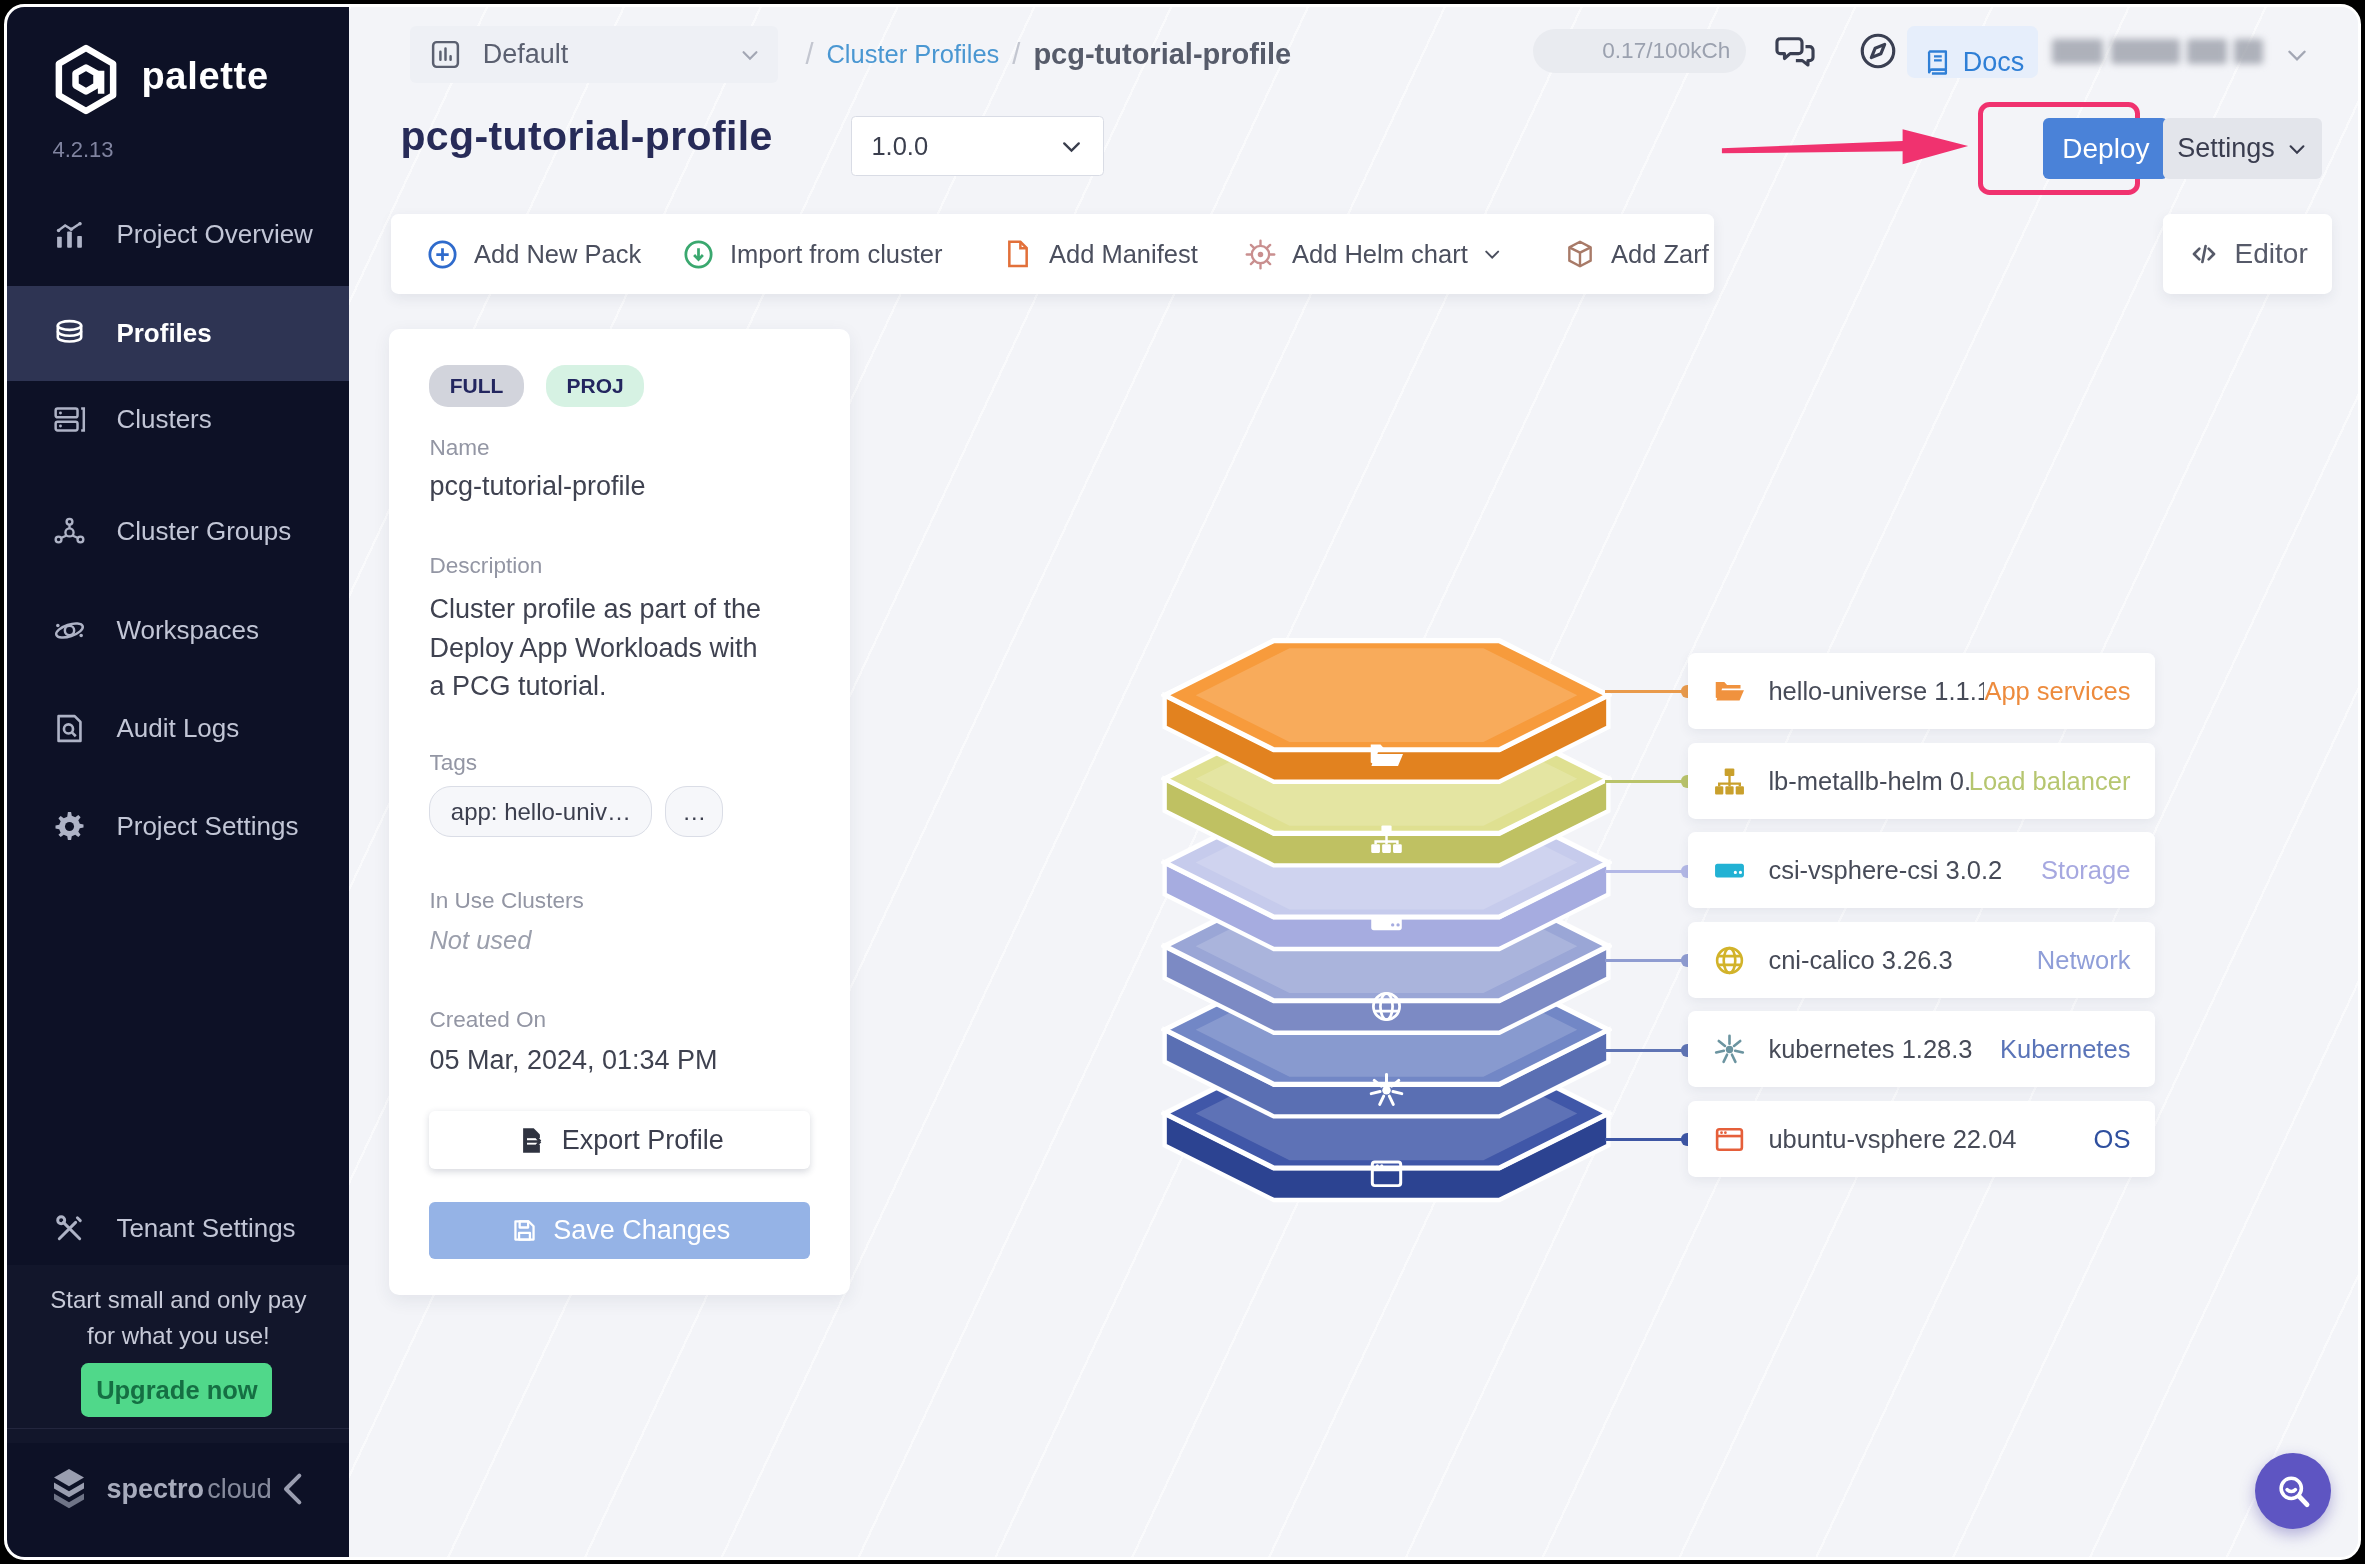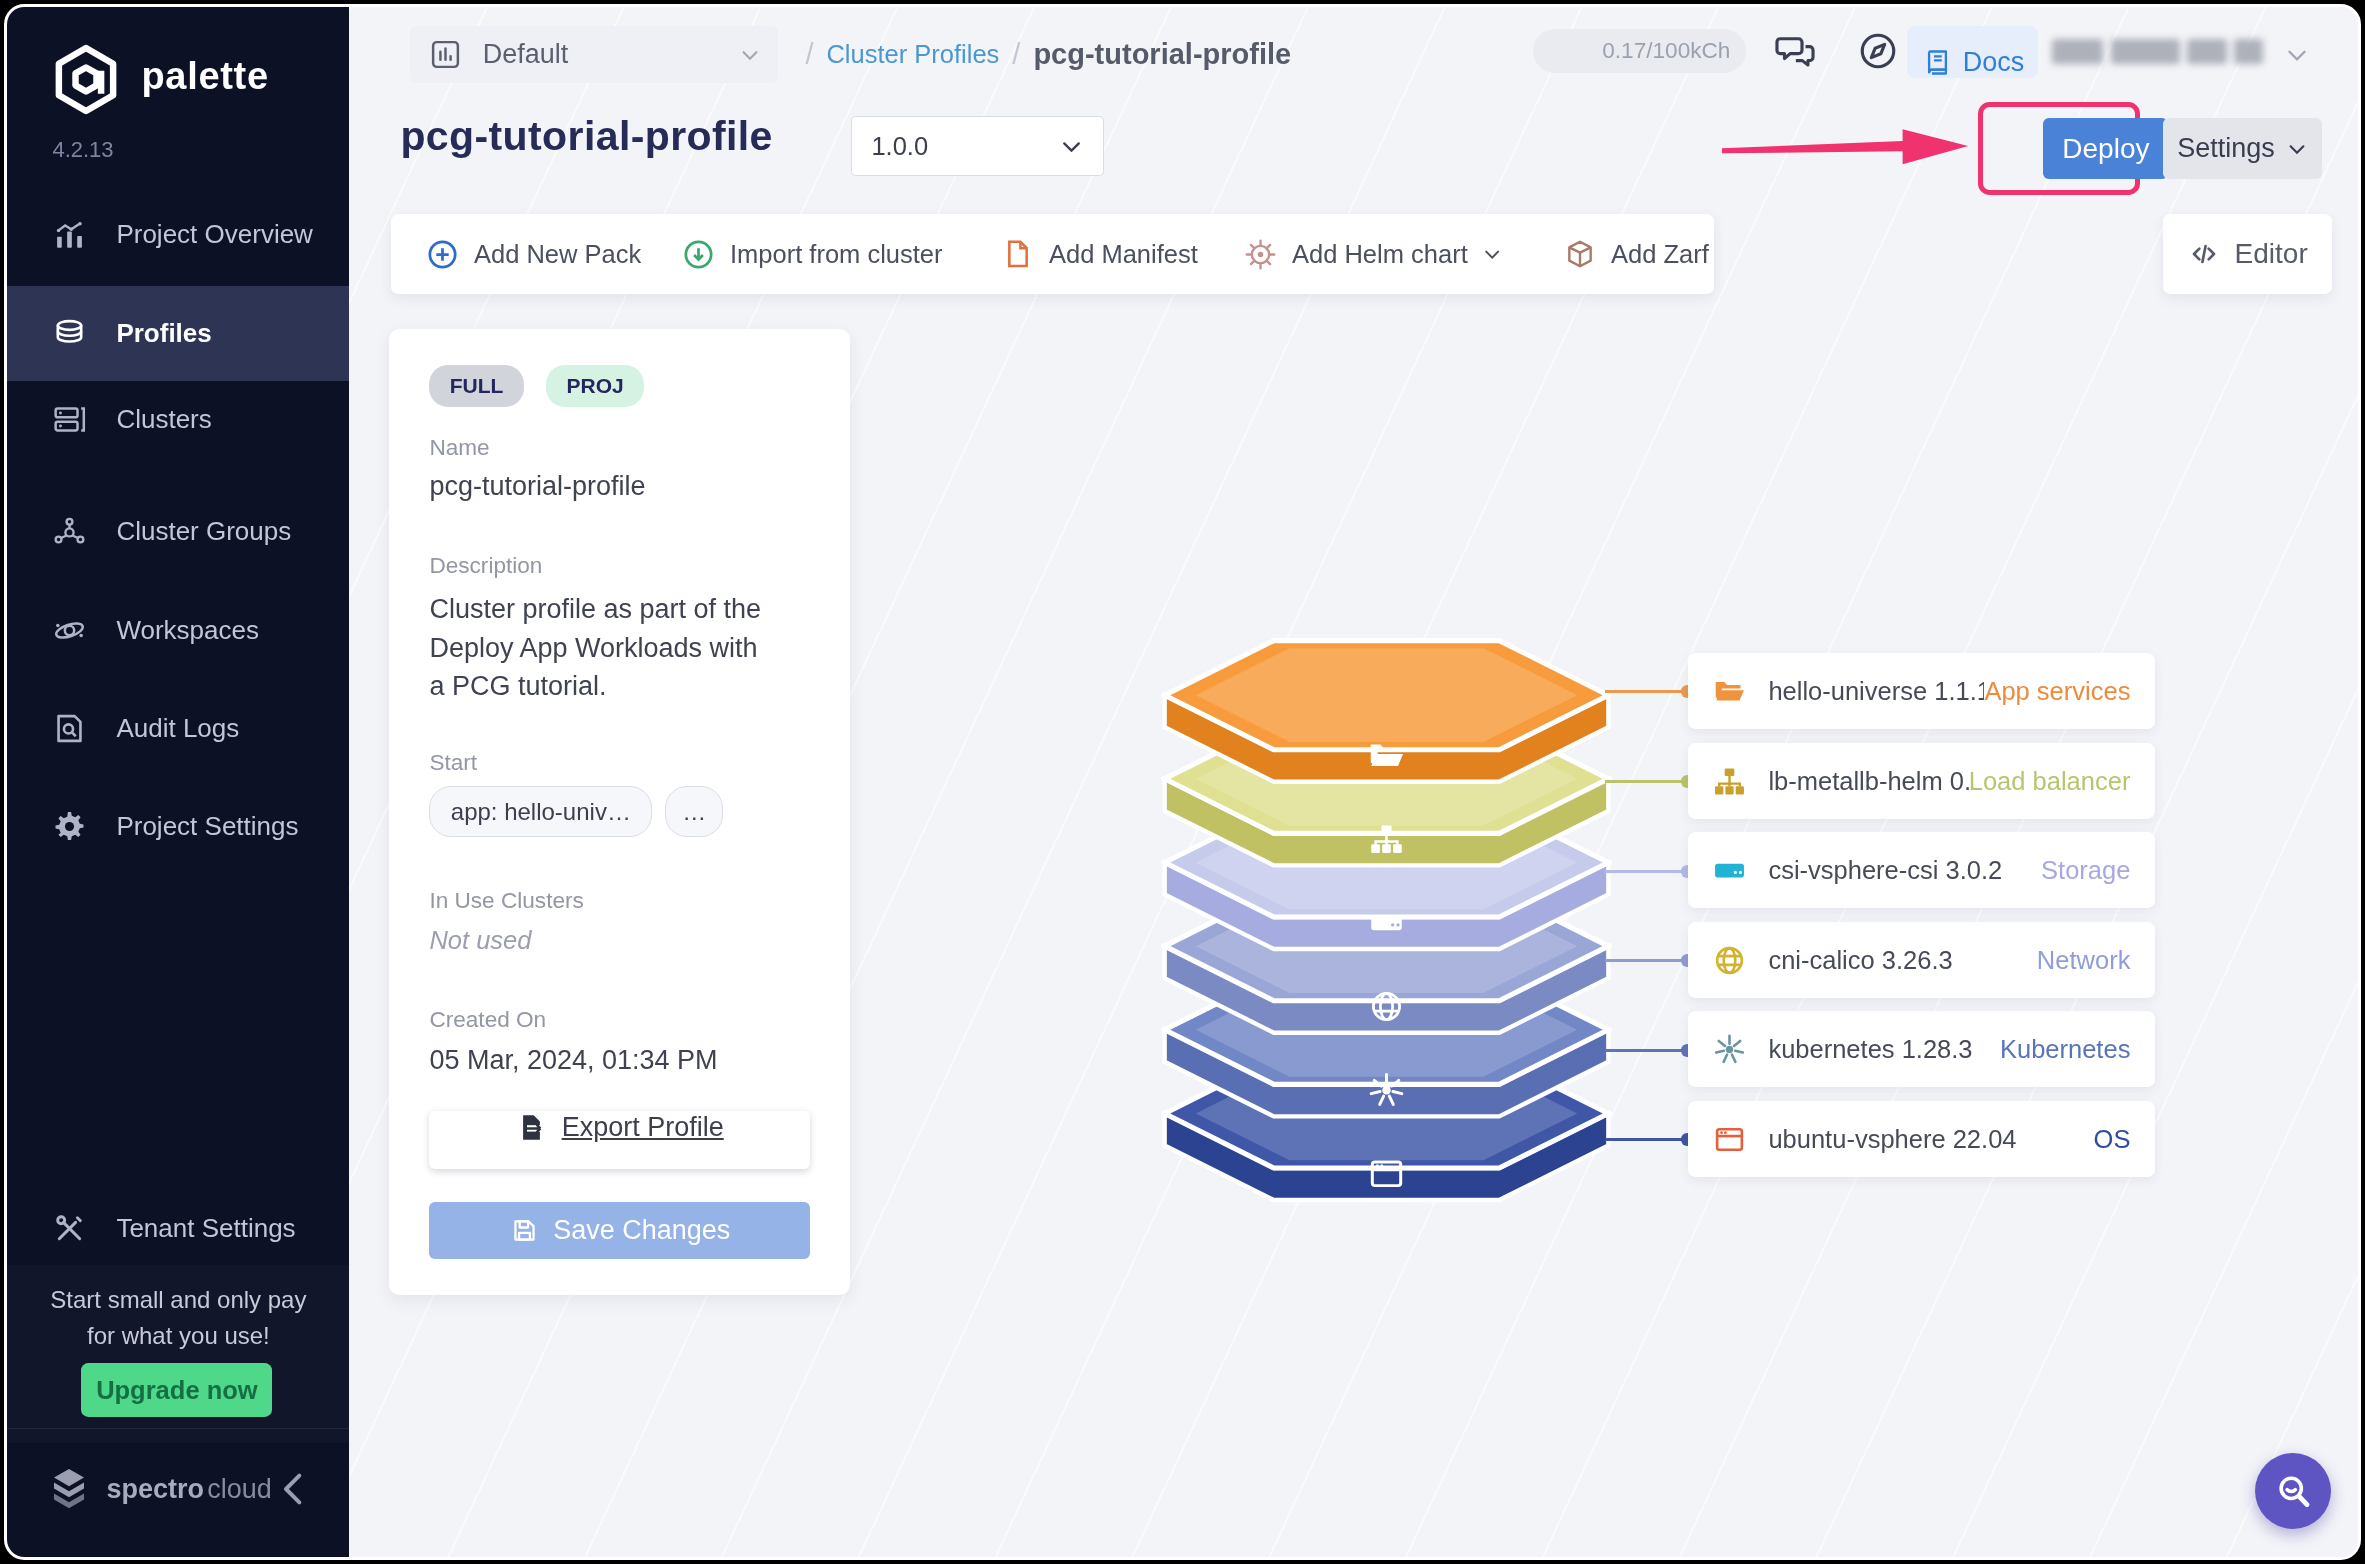--- a/index.html
+++ b/index.html
@@ -73,22 +73,22 @@
   .badge{display:inline-block;font-size:21px;font-weight:bold;color:#23265f;border-radius:19px;
     padding:8.7px 20.4px;}
   .badge.full{background:#d2d4dc;}
   .badge.proj{background:#d6f2e3;margin-left:19px;}
   .flabel{font-size:22.6px;color:#9396a4;}
   .fvalue{font-size:27px;color:#3f4250;}
   .tag-pill{display:inline-flex;align-items:center;border:1.5px solid #dadde6;background:#f6f7fa;
     border-radius:22px;font-size:24px;color:#3c3f4e;padding:10.2px 20.4px;cursor:pointer;}
   #export-btn{position:absolute;left:40px;top:782px;width:381px;height:58px;background:#fff;
     border:none;border-radius:5.8px;box-shadow:0 2.2px 7.3px rgba(40,50,80,.18);font-size:27px;
-    color:#3b3e4d;cursor:pointer;font-family:inherit;display:flex;align-items:flex-start;
-    justify-content:center;gap:14.6px;text-decoration:underline;}
+    color:#3b3e4d;cursor:pointer;font-family:inherit;display:flex;align-items:center;
+    justify-content:center;gap:14.6px;}
   #save-btn{position:absolute;left:40px;top:873px;width:381px;height:57px;background:#95b3e6;
     border:none;border-radius:5.8px;font-size:27px;color:#fff;cursor:pointer;font-family:inherit;
     display:flex;align-items:center;justify-content:center;gap:14.6px;}
   
   .topf{stroke:#fff;stroke-width:7;}
   .side{stroke:#fff;stroke-width:6;}
   .inhl{fill:rgba(255,255,255,.16);}
   .hex0 .topf{fill:#f79b3c}.hex0 .side{fill:#e2821f}
   .hex1 .topf{fill:#dfe091}.hex1 .side{fill:#bfc162}
   .hex2 .topf{fill:#c6cbec}.hex2 .side{fill:#a6ace0}
@@ -526,21 +526,21 @@
     <div class="abs" style="left:40px;top:36px">
       <span class="badge full">FULL</span>
       <span class="badge proj">PROJ</span>
     </div>
     <div class="abs flabel" style="left:40px;top:106px">Name</div>
     <div class="abs fvalue" style="left:40px;top:142px">pcg-tutorial-profile</div>
 
     <div class="abs flabel" style="left:40px;top:224px">Description</div>
     <div class="abs fvalue" style="left:40px;top:261px;width:335px;line-height:1.42">Cluster profile as part of the Deploy App Workloads with a PCG tutorial.</div>
 
-    <div class="abs flabel" style="left:40px;top:421px">Start</div>
+    <div class="abs flabel" style="left:40px;top:421px">Tags</div>
     <div class="abs" style="left:40px;top:457px;display:flex;gap:13px">
       <span class="tag-pill">app: hello-univ…</span>
       <span class="tag-pill" style="padding:10.2px 16px">…</span>
     </div>
 
     <div class="abs flabel" style="left:40px;top:559px">In Use Clusters</div>
     <div class="abs" style="left:40px;top:597px;font-size:25.5px;font-style:italic;color:#9b9fac">Not used</div>
 
     <div class="abs flabel" style="left:40px;top:678px">Created On</div>
     <div class="abs fvalue" style="left:40px;top:716px">05 Mar, 2024, 01:34 PM</div>

